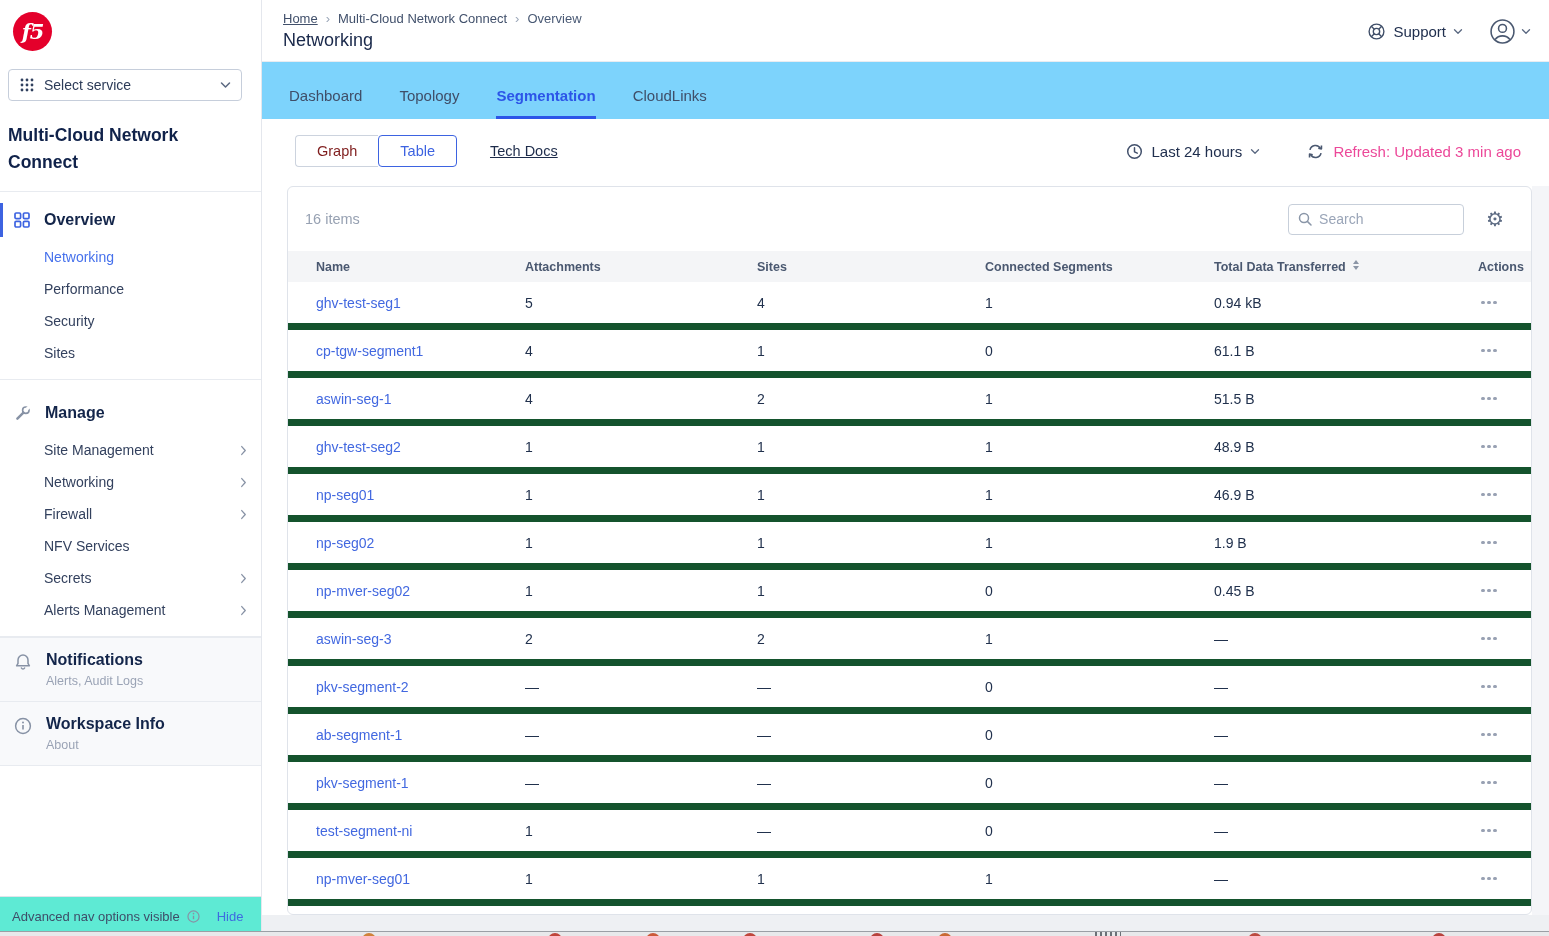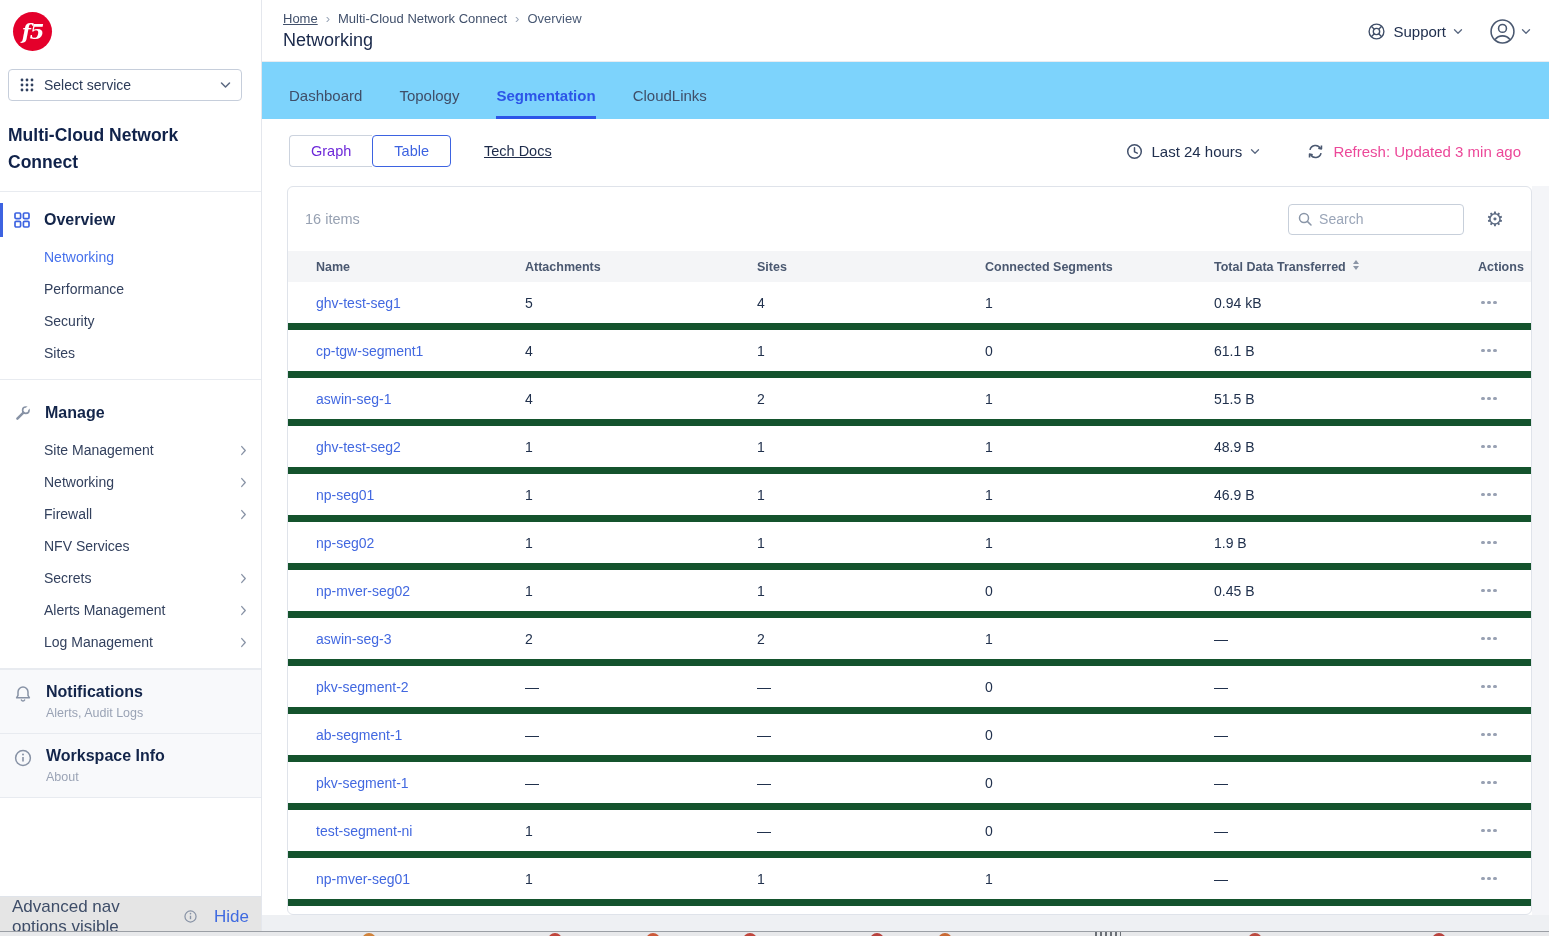--- a/index.html
+++ b/index.html
@@ -49,23 +49,23 @@
   .subnav { margin-top:6px; }
   .subnav.pad-b { padding-bottom:10px; }
   .block {
     padding:13px 14px 13px 13px; background:#f8f9fb; border-top:1px solid #e8ebf0;
     display:flex; gap:13px; cursor:pointer;
   }
   .block .txt .t { font-size:16px; font-weight:600; color:#13254a; }
   .block .txt .s { font-size:12.5px; color:#9aa3b5; margin-top:5px; }
   .block .bicon { margin-top:1px; }
   .sidebar-footer {
-    position:absolute; left:0; right:0; top:896px; height:40px; background:#e5e5e5;
+    position:absolute; left:0; right:0; top:896px; height:40px; background:#5eead4;
     border-top:1px solid #e0e4ea; display:flex; align-items:center; padding:16px 12px;
-    font-size:17px; color:#3e4d68; gap:6px;
+    font-size:13px; color:#3e4d68; gap:6px;
   }
   .hide-link { color:#3f6ae0; margin-left:10px; cursor:pointer; }
   
   .main { position:absolute; left:262px; top:0; right:0; bottom:0; background:#fff; }
   .page-header { position:absolute; top:0; left:0; right:0; height:62px; border-bottom:1px solid #e9ecf1; background:#fff; }
   .breadcrumb { position:absolute; left:21px; top:11px; display:flex; align-items:center; gap:8px; font-size:13px; color:#41506b; }
   .crumb-home { text-decoration:underline; cursor:pointer; }
   .crumb { cursor:pointer; }
   .crumb-last { color:#4a5a75; }
   .crumb-sep { color:#9aa6b8; font-size:13px; }
@@ -77,21 +77,21 @@
   .tabs { position:absolute; top:62px; left:0; right:0; height:57px; display:flex; gap:37px; padding:25px 0 0 27px; background:#7dd3fc; }
   .tab { font-size:15px; color:#3f4e68; padding-bottom:11px; cursor:pointer; }
   .tab.active { color:#2c55e8; font-weight:bold; border-bottom:3px solid #2c55e8; }
   
   .toolbar { position:absolute; top:135px; left:27px; right:28px; height:32px; display:flex; align-items:center; }
   .toggle { display:flex; }
   .toggle .tg {
     height:32px; padding:0 21px; display:flex; align-items:center; font-size:14.5px;
     background:#fff; cursor:pointer;
   }
-  .tg-graph { color:#6d28d9; border:1px solid #ccd3de; border-right:none; border-radius:4px 0 0 4px; }
+  .tg-graph { color:#7f1d1d; border:1px solid #ccd3de; border-right:none; border-radius:4px 0 0 4px;margin-left:6px; }
   .tg-table { color:#3d63e1; border:1px solid #3d63e1; border-radius:4px; }
   .techdocs { margin-left:33px; font-size:14.5px; color:#1d2b4a; text-decoration:underline; cursor:pointer; }
   .tb-right { margin-left:auto; display:flex; align-items:center; gap:47px; }
   .timerange { display:flex; align-items:center; gap:8px; font-size:15px; color:#202f4e; cursor:pointer; }
   .refresh { display:flex; align-items:flex-start; gap:9px; font-size:15px; color:#ec4899; cursor:pointer; }
   
   .right-gutter { position:absolute; top:186px; left:1270px; right:0; bottom:0; background:#f4f5f8; }
   .below-strip { position:absolute; top:915px; left:0; right:0; bottom:0; background:#eef0f3; }
   
   .card {
@@ -232,28 +232,20 @@
         </span>
       </div>
       <div class="nav-sub">
         <span>Alerts Management</span>
         <span class="chev">
           <svg width="7" height="11" viewBox="0 0 8 12" fill="none">
             <path d="M2 1.5l4 4.5-4 4.5" stroke="#8792a5" stroke-width="1.5" stroke-linecap="round" stroke-linejoin="round"></path>
           </svg>
         </span>
       </div>
-      <div class="nav-sub">
-        <span>Log Management</span>
-        <span class="chev">
-          <svg width="7" height="11" viewBox="0 0 8 12" fill="none">
-            <path d="M2 1.5l4 4.5-4 4.5" stroke="#8792a5" stroke-width="1.5" stroke-linecap="round" stroke-linejoin="round"></path>
-          </svg>
-        </span>
-      </div>
     </div>
 
   <div class="sdiv"></div>
 
   <div class="block">
     <span class="bicon">
       <svg width="20" height="20" viewBox="0 0 20 20" fill="none" stroke="#8792a5" stroke-width="1.5" stroke-linejoin="round">
         <path d="M10 3a5 5 0 0 0-5 5v3.4L3.6 13.8h12.8L15 11.4V8a5 5 0 0 0-5-5z"></path>
         <path d="M8.4 16a1.8 1.8 0 0 0 3.2 0" stroke-linecap="round"></path>
       </svg>

